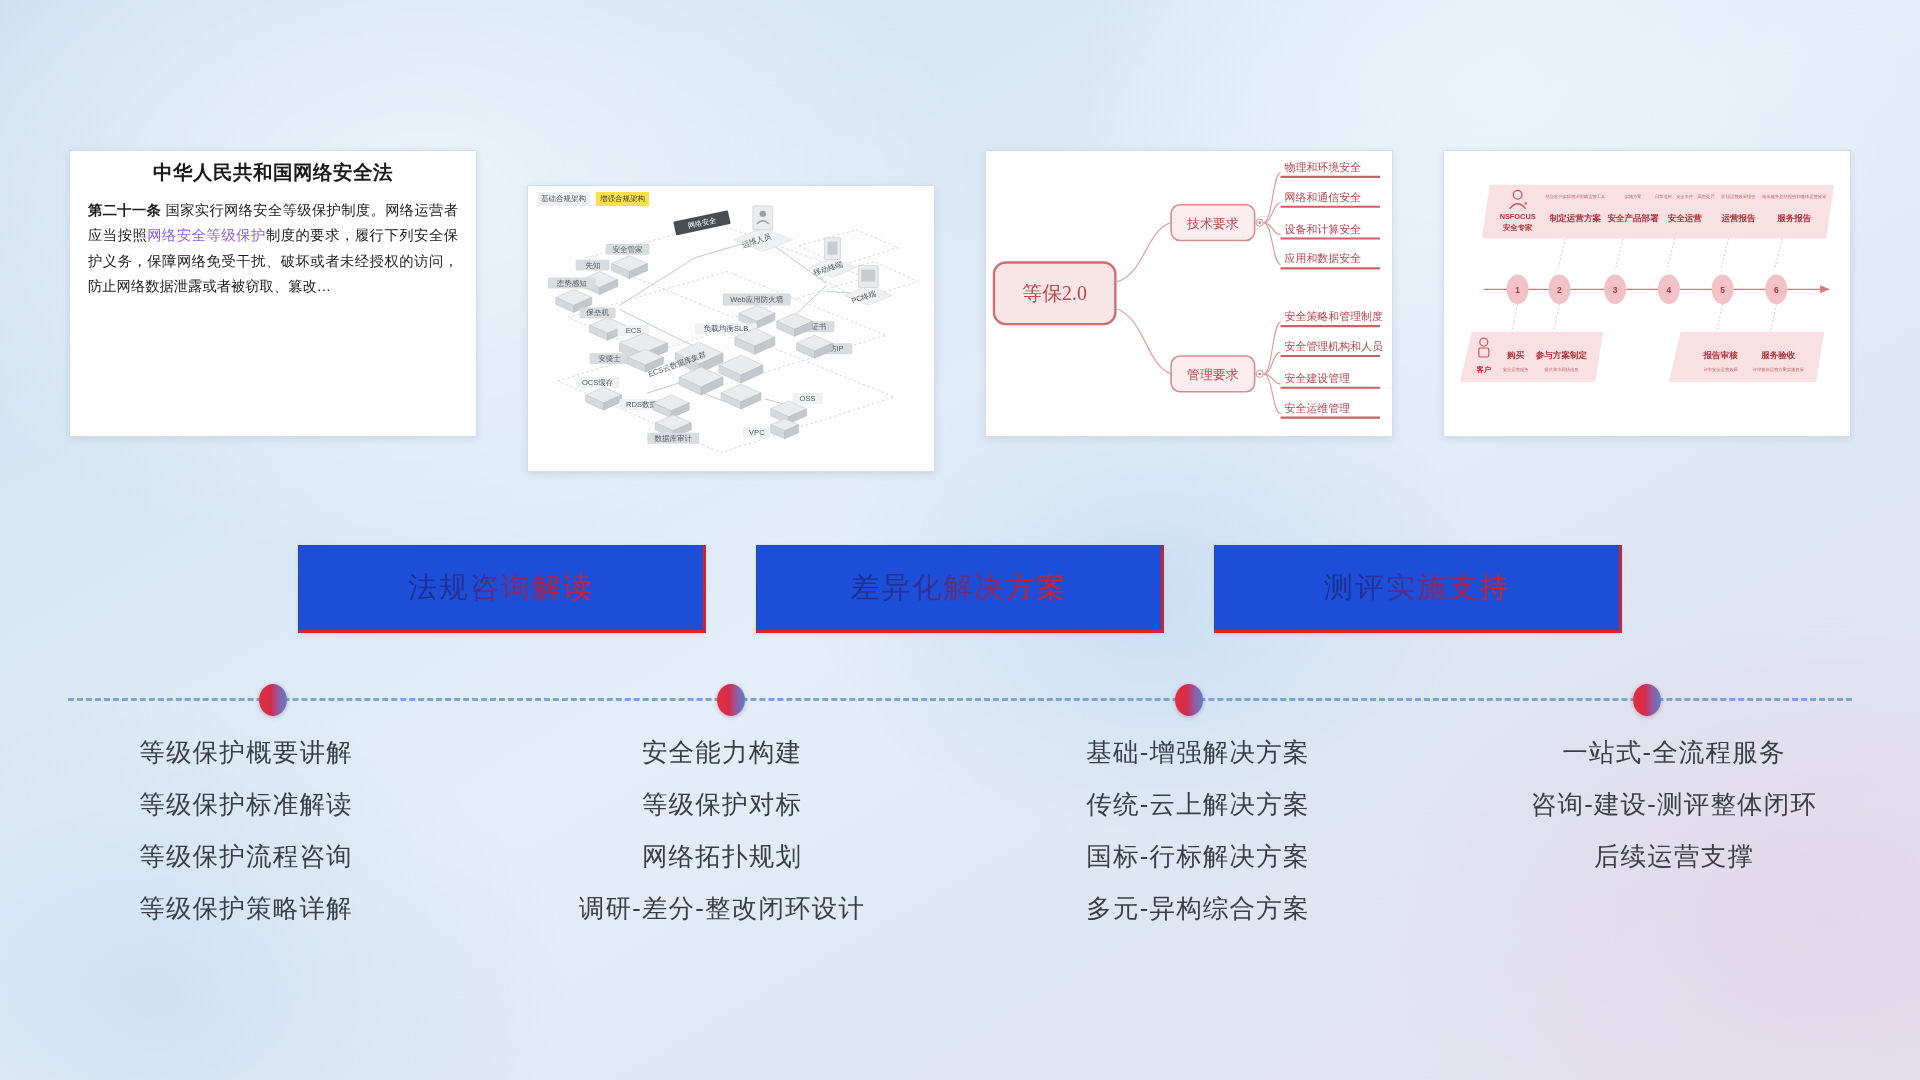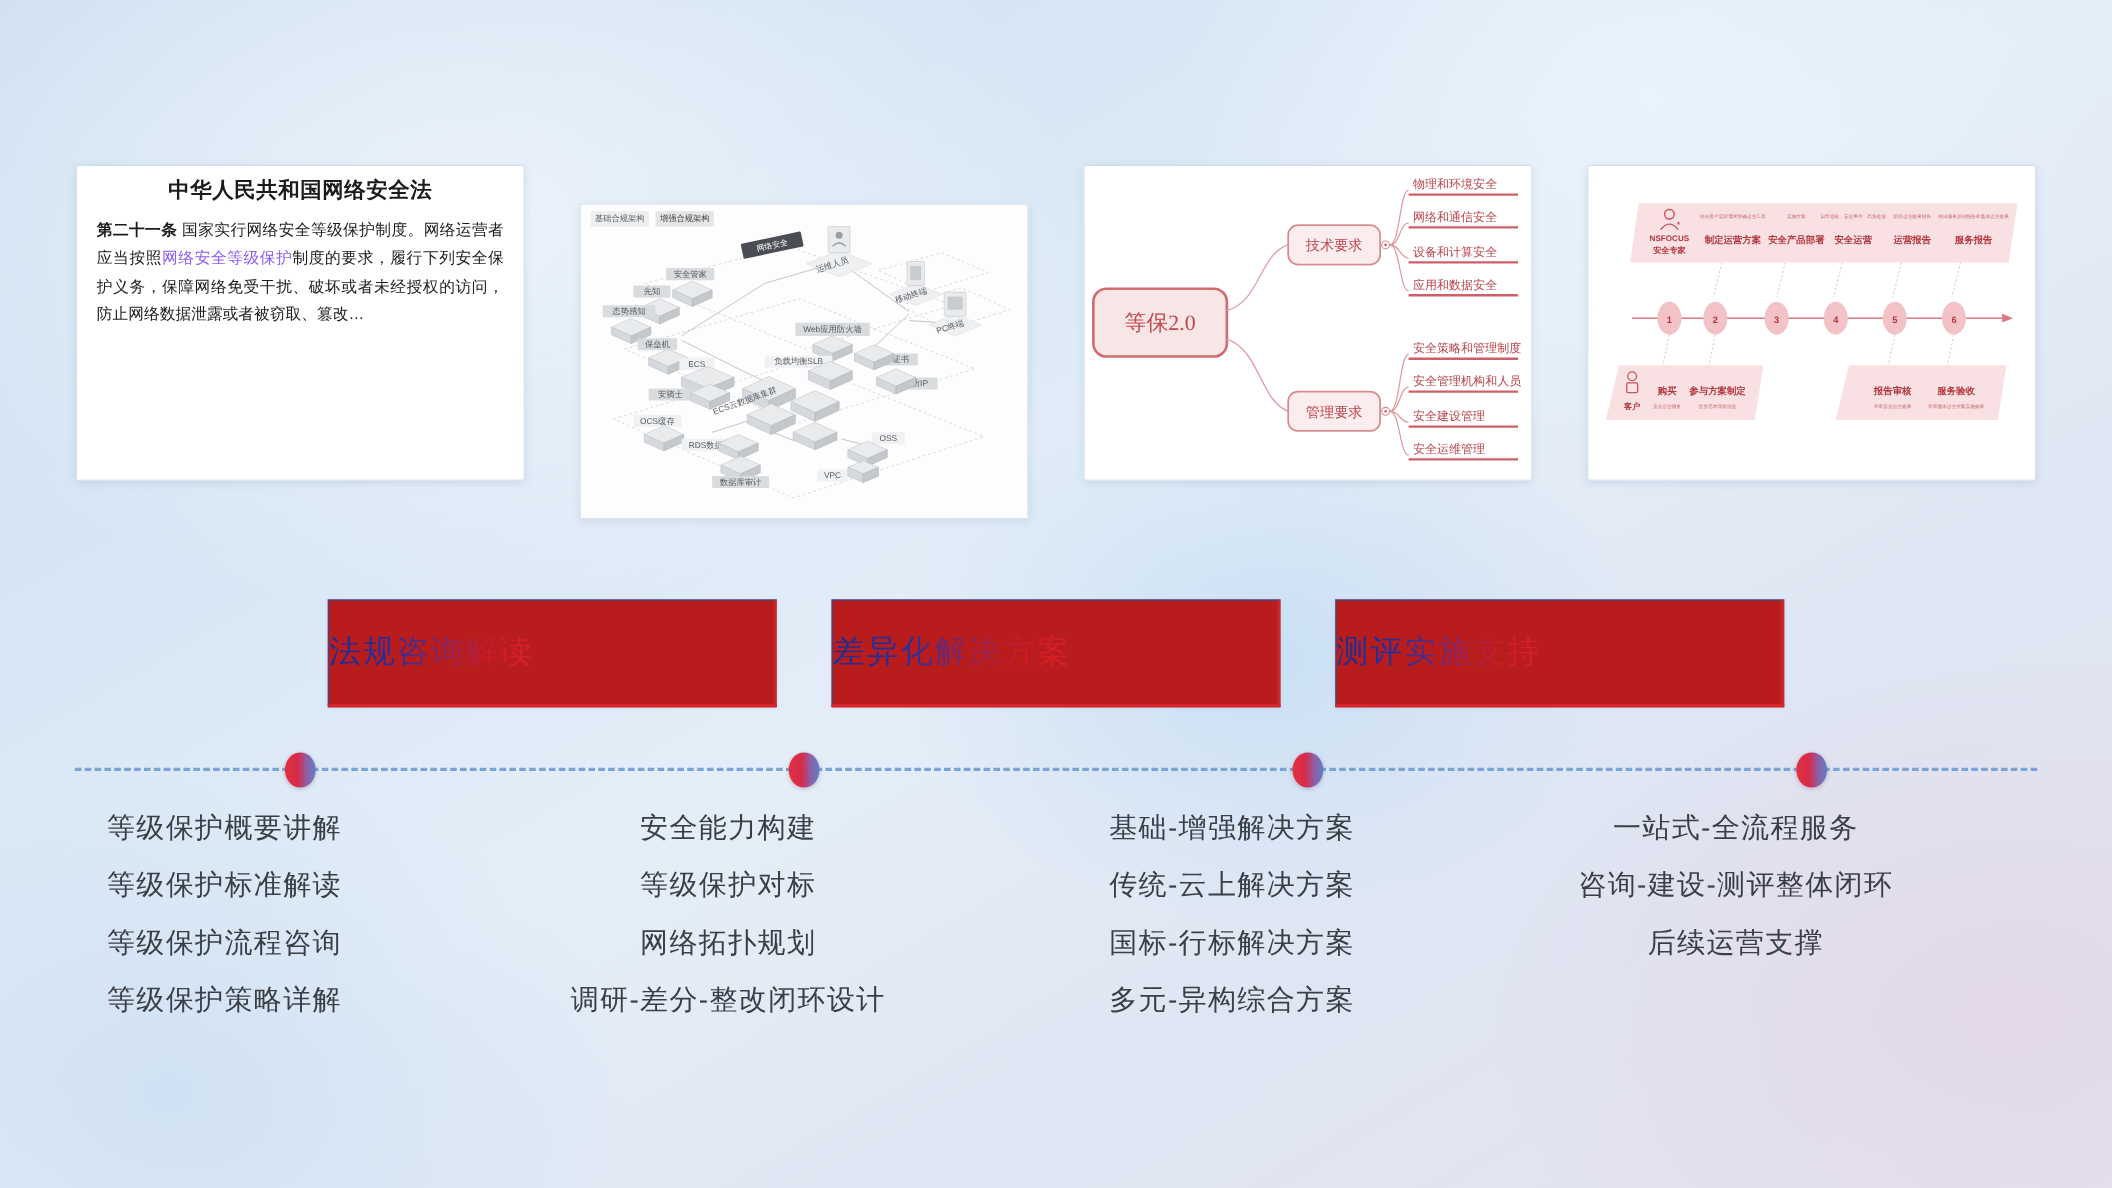--- a/index.html
+++ b/index.html
@@ -40,21 +40,21 @@
     font-size: 14.3px; line-height: 1.78; color: #1c1c1c; text-align: justify;
   }
   .law-p + .law-p { margin-top: 5px; }
   .law-art { font-weight: bold; }
   .law-red { color: #8b5cf6; margin-top: 28px; }
 
   
   .arch-card { background: #fdfdfd; margin-top: 35px; }
   .arch-tabs { position: absolute; top: 6px; left: 9px; display: flex; gap: 6px; z-index: 4; }
   .arch-tab { font-size: 7.5px; color: #5d6066; background: #eceef0; padding: 2px 4px; }
-  .arch-tab.active { background: #e5e5e5; color: #3d4046; }
+  .arch-tab.active { background: #fde047; color: #3d4046; }
   .arch-svg { position: absolute; inset: 0; }
   .alab { font-size: 7.6px; fill: #55585e; font-family: "Liberation Sans", sans-serif; }
   .alab-box { fill: #d9dcdf; }
   .alab-lite { fill: #f0f1f3; }
   .alab-dark { fill: #4a4d53; }
   .alab-w { fill: #ffffff; font-size: 7.2px; }
   .iso-top { fill: #e9ebed; stroke: #c5c9ce; stroke-width: 0.6; }
   .iso-l { fill: #d5d8dc; stroke: #c0c4c9; stroke-width: 0.6; }
   .iso-r { fill: #c4c8cd; stroke: #b3b7bc; stroke-width: 0.6; }
   .plate { fill: #eef0f1; stroke: #dfe1e3; stroke-width: 0.6; }
@@ -84,26 +84,26 @@
   .tl-big { font-size: 8.6px; fill: #b3353d; font-weight: bold; }
   .tl-sm { font-size: 4.3px; fill: #c06b71; }
   .tl-brand { font-size: 7.4px; fill: #b3353d; font-weight: bold; }
 
   
   .heads-row {
     position: absolute; left: 0; right: 0; top: 545px;
     display: flex; justify-content: center; gap: 50px;
   }
   .head-box {
-    width: 408px; height: 98px;
-    background: #b91c1c;
+    width: 408px; height: 88px;
+    background: #1d4ed8;
     border: 1px solid #2c4a9a;
     border-bottom: 3px solid #d9232b;
     border-right: 3px solid #c8252d;
-    display: flex; align-items: center; justify-content: flex-start;
+    display: flex; align-items: center; justify-content: center;
     box-shadow: 0 1px 4px rgba(70,100,150,0.12);
   }
   .head-text {
     font-size: 29px; font-weight: 500; letter-spacing: 2px;
     font-family: "Liberation Serif", "DejaVu Serif", serif;
     background: linear-gradient(100deg, #1b2f8c 0%, #28309a 32%, #8e2560 58%, #cf1b22 80%, #d9232b 100%);
     -webkit-background-clip: text; background-clip: text;
     -webkit-text-fill-color: transparent; color: transparent;
     white-space: nowrap;
   }
@@ -121,21 +121,21 @@
   .dot-cell { width: 408px; display: flex; align-items: center; justify-content: center; }
   .dot {
     width: 28px; height: 32px; border-radius: 50%;
     background: linear-gradient(90deg, #e0313f 0%, #d62b4a 42%, #8d5fa8 72%, #5d7fc4 100%);
     box-shadow: 0 1px 4px rgba(120,60,110,0.35);
   }
 
   
   .lists-row {
     position: absolute; left: 0; right: 0; top: 735px;
-    display: flex; justify-content: flex-start; gap: 50px;
+    display: flex; justify-content: center; gap: 68px;
   }
   .list-col {
     width: 408px; display: flex; flex-direction: column; align-items: center; gap: 17px;
   }
   .list-item {
     font-size: 25.5px; color: #3a3f46; letter-spacing: 1.2px;
     font-family: "Liberation Sans", "DejaVu Sans", sans-serif;
     white-space: nowrap;
   }
 </style>

